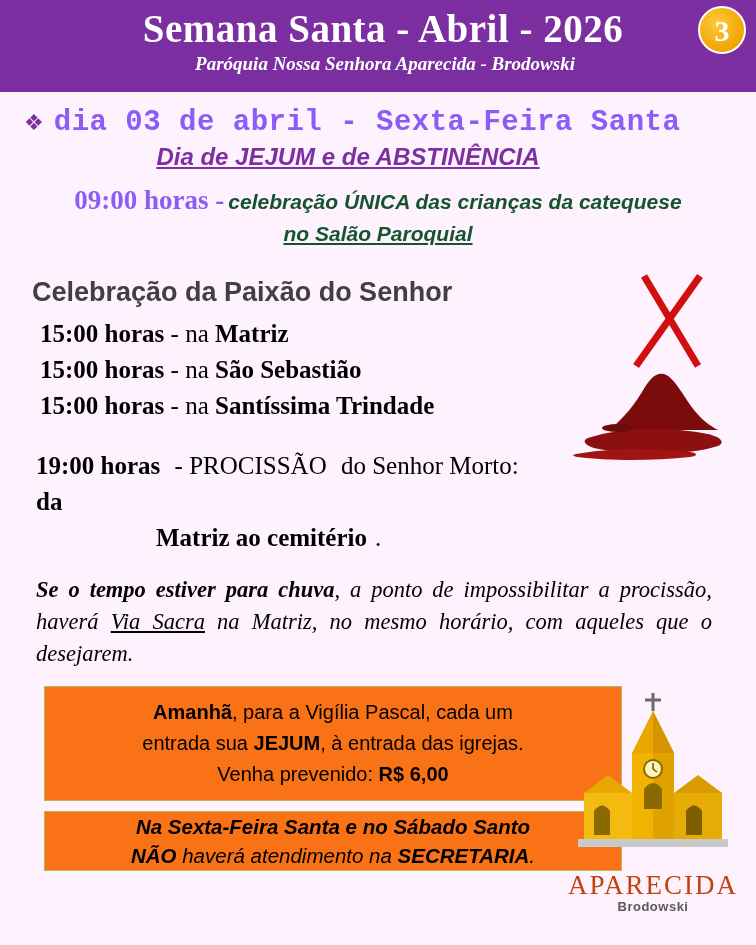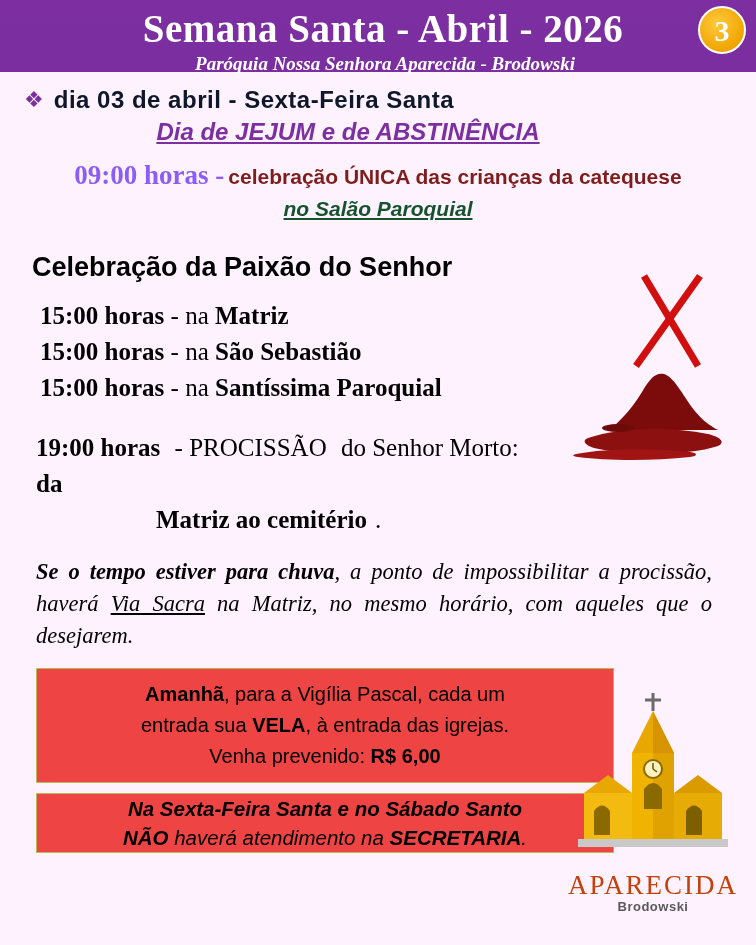--- a/index.html
+++ b/index.html
@@ -12,21 +12,21 @@
     background: #fdf2fd;
     font-family: "Liberation Serif", serif;
     position: relative;
     overflow: hidden;
   }
 
   
   .header {
     position: relative;
     width: 756px;
-    height: 72px;
+    height: 92px;
     background: #7b2fa0;
     background: linear-gradient(180deg,#7d2fa2 0%, #7a2e9f 100%);
     box-sizing: border-box;
     padding-top: 6px;
     text-align: center;
     overflow: visible;
     padding-left: 40px;
   }
   .header-title {
     color: #ffffff;
@@ -80,24 +80,24 @@
     align-items: center;
     gap: 10px;
     padding-left: 6px;
   }
   .diamond-icon {
     color: #7b2fa0;
     font-size: 22px;
     line-height: 22px;
   }
   .day-title {
-    color: #0f172a;
-    font-family: Liberation Sans, sans-serif;
-    font-weight: bold;
-    font-size: 24px;
+    color: #8b5cf6;
+    font-family: Liberation Mono, monospace;
+    font-weight: bold;
+    font-size: 29px;
     letter-spacing: 0.5px;
   }
 
   .fast-line {
     text-align: center;
     margin-top: 4px;
     padding-right: 60px;
   }
   .fast-text {
     color: #7b2fa0;
@@ -115,45 +115,46 @@
     line-height: 30px;
   }
   .time-red {
     color: #8b5cf6;
     font-family: "Liberation Serif", serif;
     font-weight: bold;
     font-size: 27px;
     margin-top: 33px;
   }
   .children-text {
-    color: #7f1d1d;
-    font-family: "Liberation Sans", sans-serif;
+    color: #14532d;
+    font-family: "Liberation Sans", sans-serif;
+    font-style: italic;
     font-weight: bold;
     font-size: 21px;
   }
   .children-place {
     color: #14532d;
     font-family: "Liberation Sans", sans-serif;
     font-style: italic;
     font-weight: bold;
     font-size: 21px;
     text-decoration: underline;
   }
 
   .passion-title {
     margin-top: 26px;
     padding-left: 14px;
-    color: #000000;
+    color: #404040;
     font-family: "Liberation Sans", sans-serif;
     font-weight: bold;
     font-size: 27px;
   }
 
   .mass-list {
-    margin-top: 15px;
+    margin-top: 8px;
     padding-left: 22px;
   }
   .mass-row {
     font-family: "Liberation Serif", serif;
     font-size: 25px;
     line-height: 36px;
     color: #000000;
   }
   .mass-row .hour { font-weight: bold; }
   .mass-row .conn { font-weight: normal; }
@@ -186,23 +187,23 @@
     text-align: justify;
     color: #000000;
   }
   .rain-note .b { font-weight: bold; }
   .rain-note .u { text-decoration: underline; }
 
   
   .box {
     box-sizing: border-box;
     border: 1px solid #b9b95a;
-    background: #ef4444;
+    background: #f97316;
     margin-top: 16px;
-    margin-left: 18px;
+    margin-left: 26px;
     width: 578px;
     padding: 10px 12px;
     text-align: center;
     font-family: "Liberation Sans", sans-serif;
     font-size: 20px;
     line-height: 31px;
     color: #000000;
   }
   .box.second {
     margin-top: 10px;
@@ -283,42 +284,42 @@
   <div class="passion-title">Celebração da Paixão do Senhor</div>
 
   <div class="mass-list">
     <div class="mass-row">
       <span class="hour">15:00 horas</span><span class="conn"> - na </span><span class="place">Matriz</span>
     </div>
     <div class="mass-row">
       <span class="hour">15:00 horas</span><span class="conn"> - na </span><span class="place">São Sebastião</span>
     </div>
     <div class="mass-row">
-      <span class="hour">15:00 horas</span><span class="conn"> - na </span><span class="place">Santíssima Paroquial</span>
+      <span class="hour">15:00 horas</span><span class="conn"> - na </span><span class="place">Santíssima Trindade</span>
     </div>
   </div>
 
   <div class="procession">
     <span class="b">19:00 horas</span><span class="n"> - PROCISSÃO </span><span class="n">do Senhor Morto:</span>
     <span class="b">da</span>
     <div class="procession-line2">
       <span>Matriz ao cemitério</span><span class="n">.</span>
     </div>
   </div>
 
   <div class="rain-note">
     <span class="b">Se o tempo estiver para chuva</span><span>, a ponto de impossibilitar a procissão, haverá </span><span class="u">Via Sacra</span><span> na Matriz, no mesmo horário, com aqueles que o desejarem.</span>
   </div>
 
   <div class="box">
     <div>
       <span class="b">Amanhã</span><span>, para a Vigília Pascal, cada um</span>
     </div>
     <div>
-      <span>entrada sua </span><span class="b">VELA</span><span>, à entrada das igrejas.</span>
+      <span>entrada sua </span><span class="b">JEJUM</span><span>, à entrada das igrejas.</span>
     </div>
     <div>
       <span>Venha prevenido: </span><span class="b">R$ 6,00</span>
     </div>
   </div>
 
   <div class="box second">
     <div>
       <span class="b">Na Sexta-Feira Santa e no Sábado Santo</span>
     </div>

